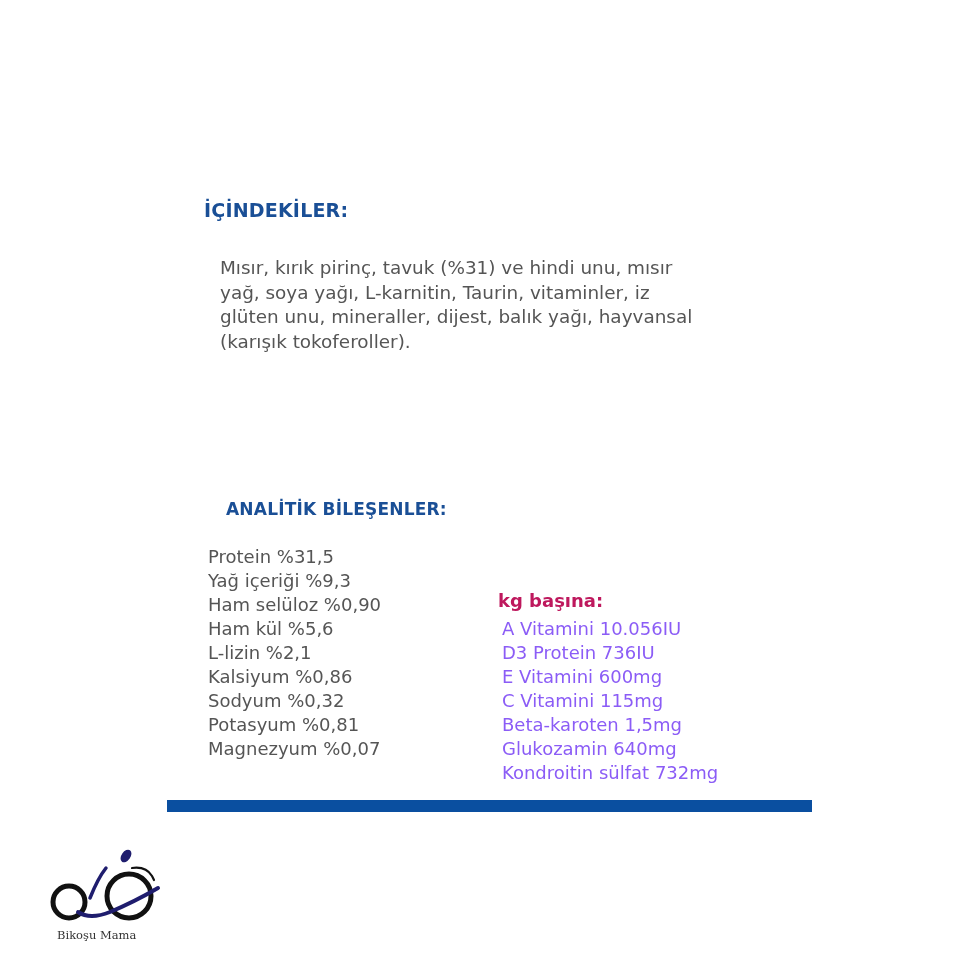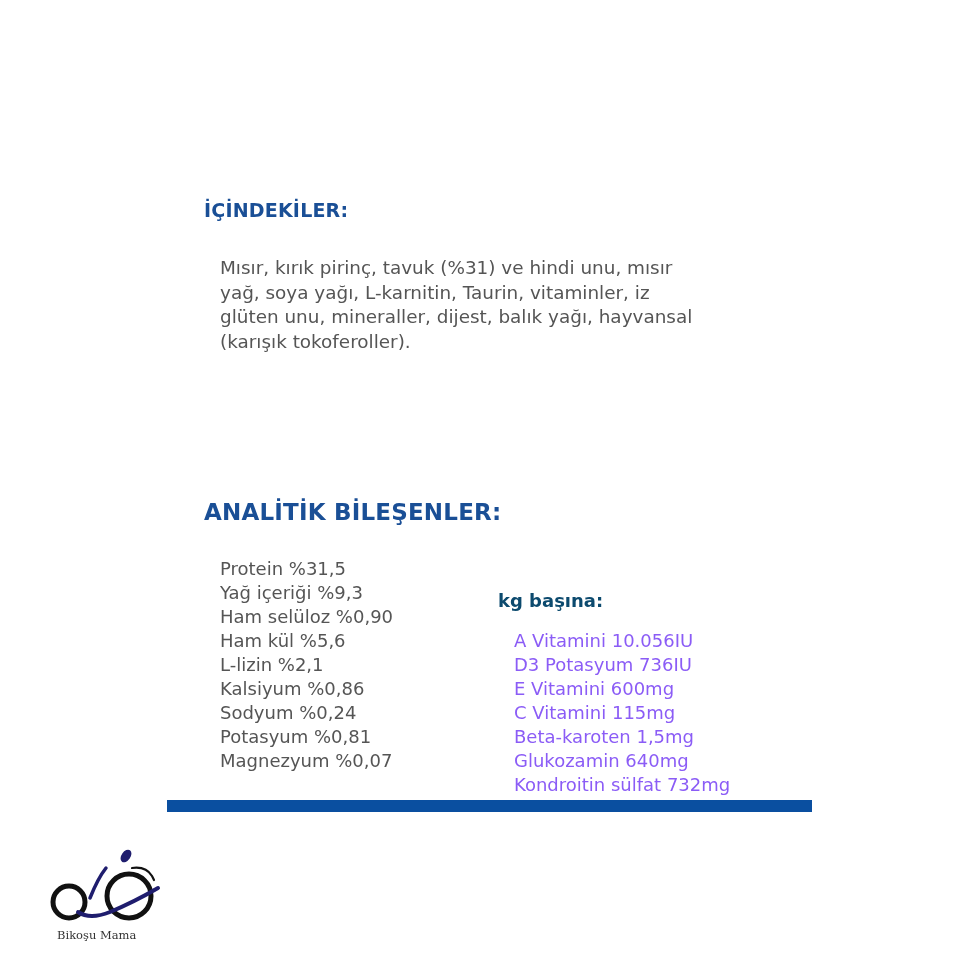--- a/index.html
+++ b/index.html
@@ -18,46 +18,46 @@
       position: absolute;
       left: 204px;
       color: #1a4f96;
       font-weight: bold;
       font-size: 19px;
       letter-spacing: 0.2px;
       margin: 0;
       white-space: nowrap;
     }
     #ingredients-title { top: 199px; }
-    #analysis-title { top: 499px; font-size: 23px; }
+    #analysis-title { top: 499px; font-size: 17px; margin-left: 22px; }
     .ingredients-text {
       position: absolute;
       left: 204px;
       top: 240px;
       width: 590px;
       color: #555555;
       font-size: 18.4px;
       line-height: 24.5px;
       margin: 16px;
     }
     .ingredients-text span { display: block; white-space: nowrap; }
     .list {
       position: absolute;
       list-style: none;
-      margin: 16px;
+      margin: 4px;
       padding: 0;
       color: #555555;
       font-size: 18px;
       line-height: 24px;
     }
     .list li { white-space: nowrap; }
     #analysis-list { left: 204px; top: 541px; }
     #vitamins-block { position: absolute; left: 498px; top: 589px; }
     #vitamins-heading {
-      color: #0c4a6e;
+      color: #be185d;
       font-weight: bold;
       font-size: 18px;
       line-height: 24px;
       margin: 0;
       white-space: nowrap;
     }
     #vitamins-list {
       position: static;
       color: #8b5cf6;
     }
@@ -101,30 +101,30 @@
 
 <h2 class="section-title" id="analysis-title">ANALİTİK BİLEŞENLER:</h2>
 
 <ul class="list" id="analysis-list">
   <li>Protein %31,5</li>
   <li>Yağ içeriği %9,3</li>
   <li>Ham selüloz %0,90</li>
   <li>Ham kül %5,6</li>
   <li>L-lizin %2,1</li>
   <li>Kalsiyum %0,86</li>
-  <li>Sodyum %0,24</li>
+  <li>Sodyum %0,32</li>
   <li>Potasyum %0,81</li>
   <li>Magnezyum %0,07</li>
 </ul>
 
 <div id="vitamins-block">
   <h3 id="vitamins-heading">kg başına:</h3>
   <ul class="list" id="vitamins-list">
     <li>A Vitamini 10.056IU</li>
-    <li>D3 Potasyum 736IU</li>
+    <li>D3 Protein 736IU</li>
     <li>E Vitamini 600mg</li>
     <li>C Vitamini 115mg</li>
     <li>Beta-karoten 1,5mg</li>
     <li>Glukozamin 640mg</li>
     <li>Kondroitin sülfat 732mg</li>
   </ul>
 </div>
 
 <div class="bar"></div>
 

